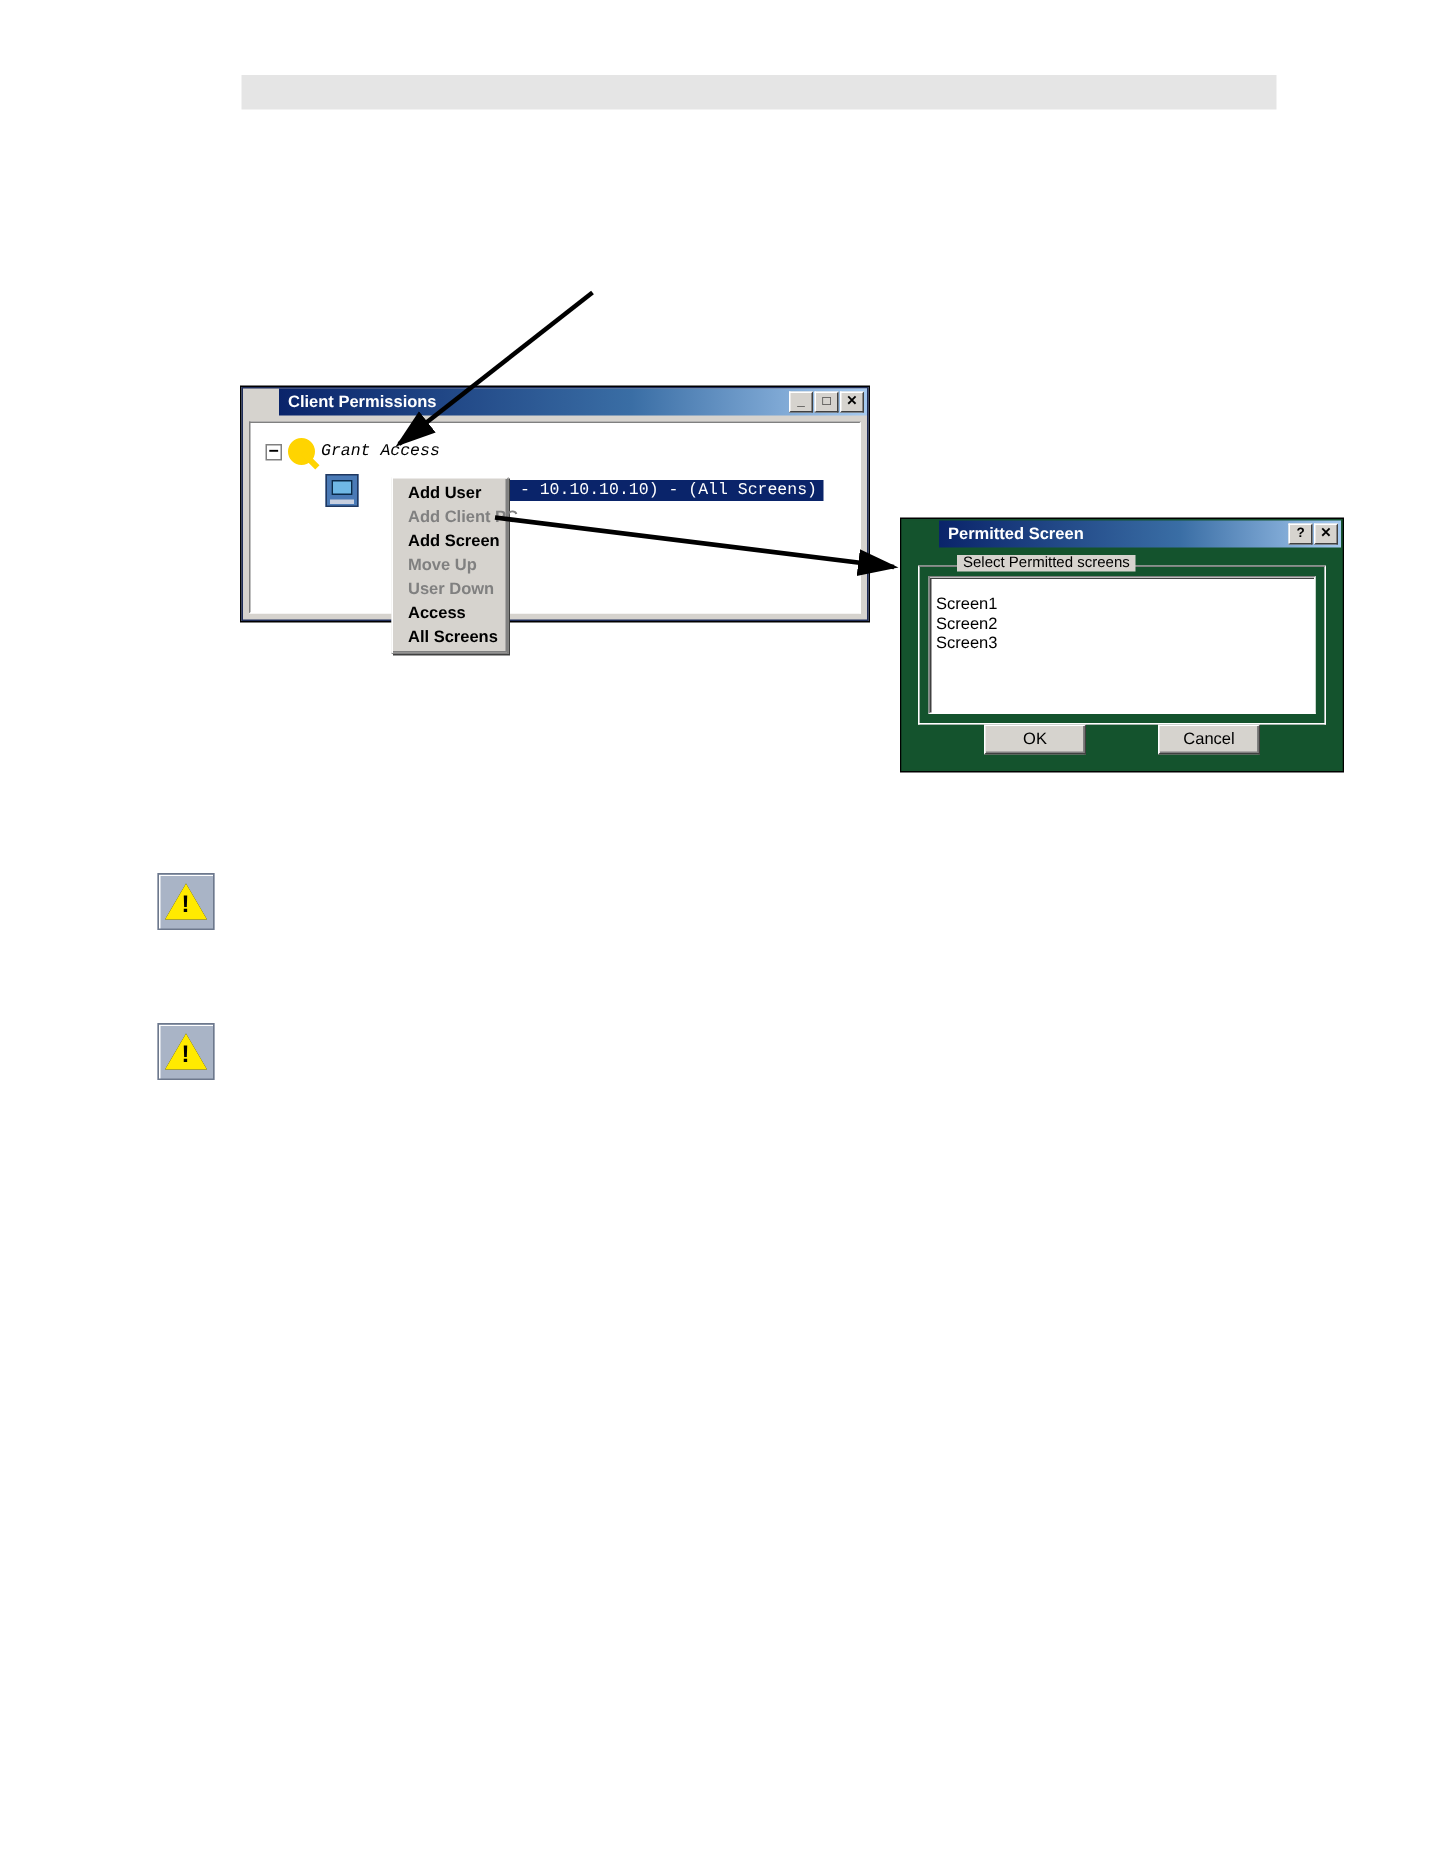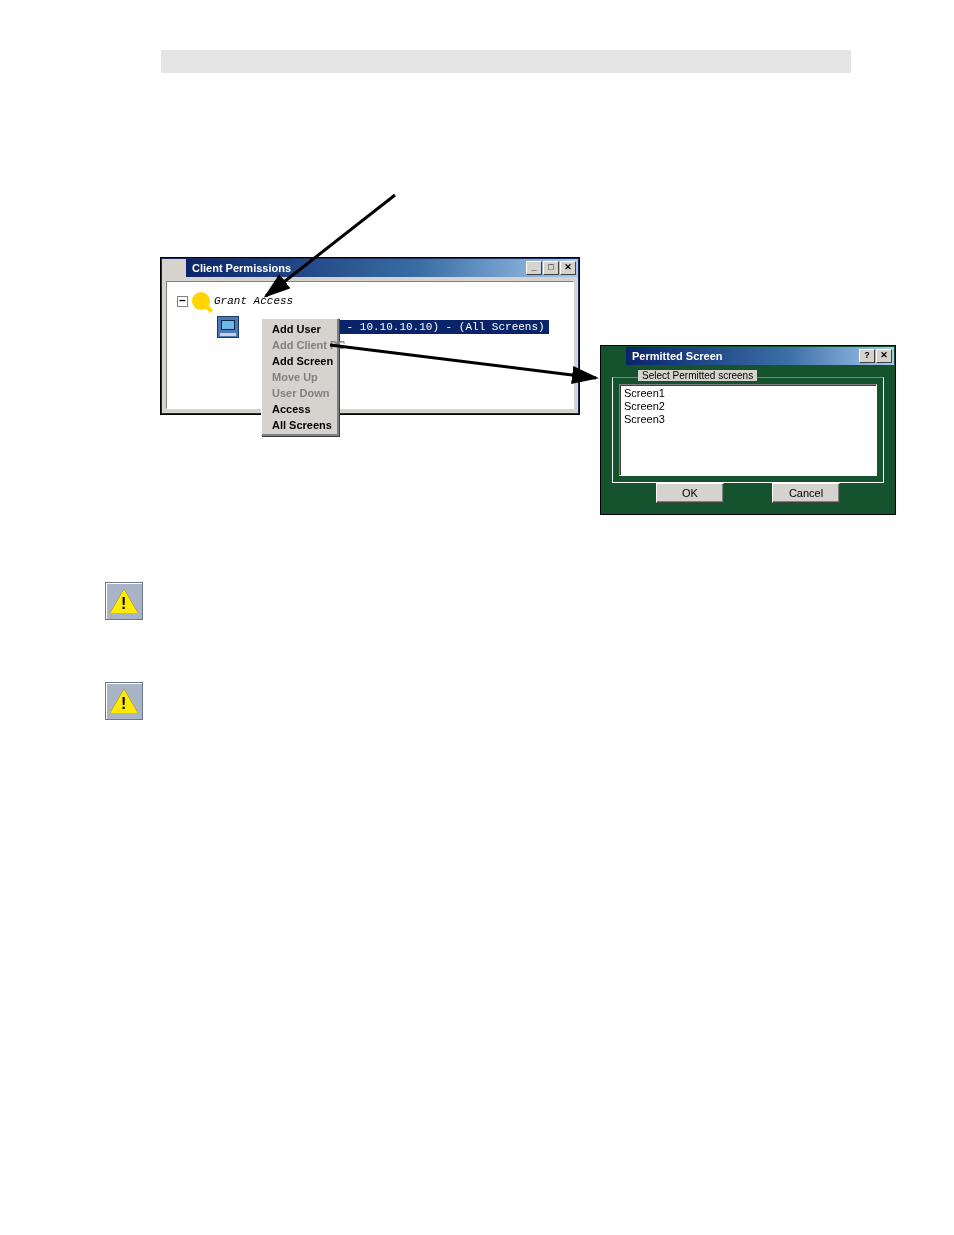--- a/index.html
+++ b/index.html
@@ -199,21 +199,21 @@
     z-index: 2;
     margin-left: 19px;
   }
   .list-box {
     background: #fff;
     border: 1px solid #808080;
     border-right-color: #fff;
     border-bottom-color: #fff;
     box-shadow: inset 1px 1px 0 #404040;
     height: 92px;
-    padding: 2px 4px;
+    padding: 12px 4px;
     font-family: Tahoma, sans-serif;
     font-size: 11px;
     line-height: 13px;
   }
   .btn-row {
     display: flex;
     justify-content: center;
     gap: 48px;
   }
   .dlg-btn {

